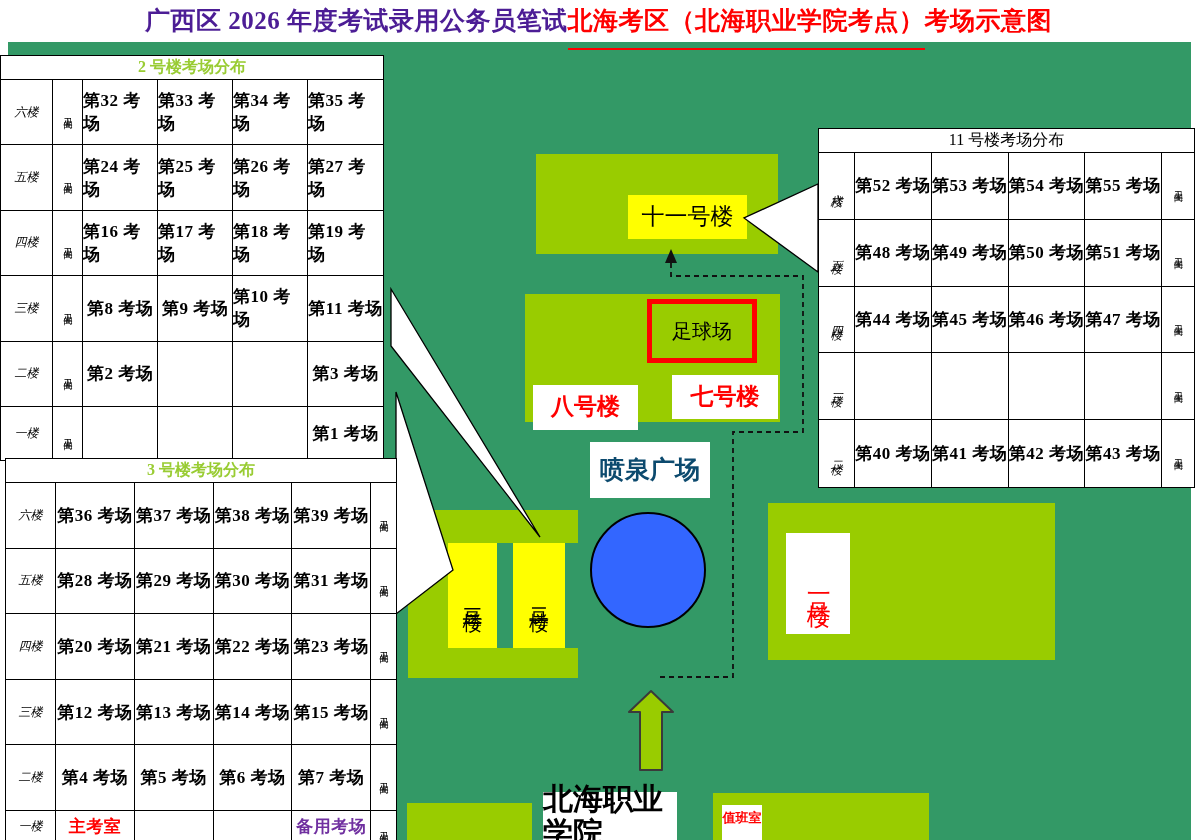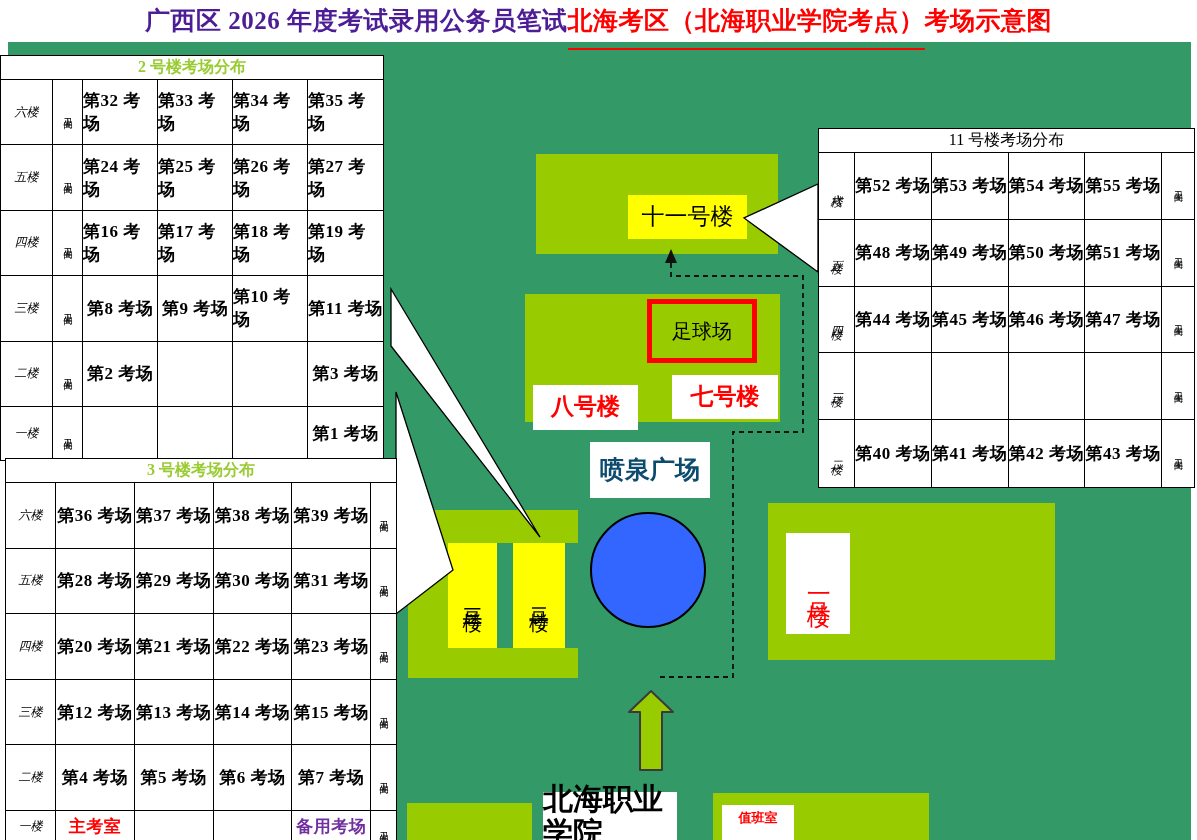--- a/index.html
+++ b/index.html
@@ -81,21 +81,21 @@
   <div class="notch" style="left:565px;top:543px;width:13px;height:105px;"></div>
   <div class="lbl yellow vtext" style="left:448px;top:543px;width:49px;height:105px;font-size:20px;color:#000;">三号楼</div>
   <div class="lbl yellow vtext" style="left:513px;top:543px;width:52px;height:105px;font-size:20px;color:#000;">二号楼</div>
 
   <div class="blk" style="left:768px;top:503px;width:287px;height:157px;"></div>
   <div class="lbl white vtext redtxt" style="left:786px;top:533px;width:64px;height:101px;font-size:24px;">一号楼</div>
 
   <div class="blk" style="left:407px;top:803px;width:125px;height:37px;"></div>
   <div class="lbl white" style="left:543px;top:792px;width:134px;height:48px;font-size:30px;font-weight:bold;color:#000;">北海职业学院</div>
   <div class="blk" style="left:713px;top:793px;width:216px;height:47px;"></div>
-  <div class="lbl white red-bold" style="left:722px;top:805px;width:72px;height:35px;font-size:13px;align-items:flex-start;padding-top:6px;box-sizing:border-box;">值班室</div>
+  <div class="lbl white red-bold" style="left:722px;top:805px;width:40px;height:35px;font-size:13px;align-items:flex-start;padding-top:6px;box-sizing:border-box;">值班室</div>
 
   <svg class="overlay" viewBox="0 0 1197 840">
     <circle class="fountain" cx="648" cy="570" r="57"></circle>
     <polygon class="wedge" points="391,289 391,346 540,537"></polygon>
     <polygon class="wedge" points="396,392 396,614 453,570"></polygon>
     <polygon class="wedge" points="818,184 818,272 744,218"></polygon>
     <path class="dash" d="M671 263 V276 H803 V432 H733 V677 H657"></path>
     <polygon class="ah" points="671,249 665,263 677,263"></polygon>
     <polygon class="arrow-shape" points="651,691 629,712 640,712 640,770 662,770 662,712 673,712"></polygon>
   </svg>

